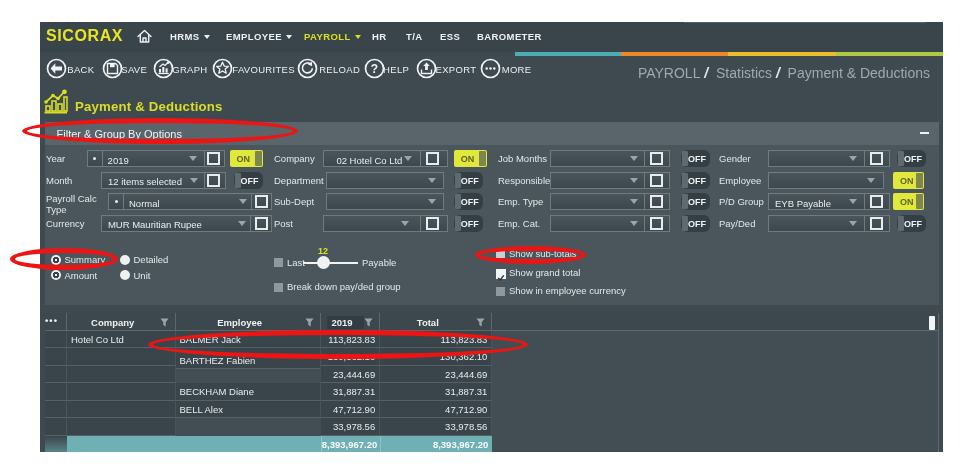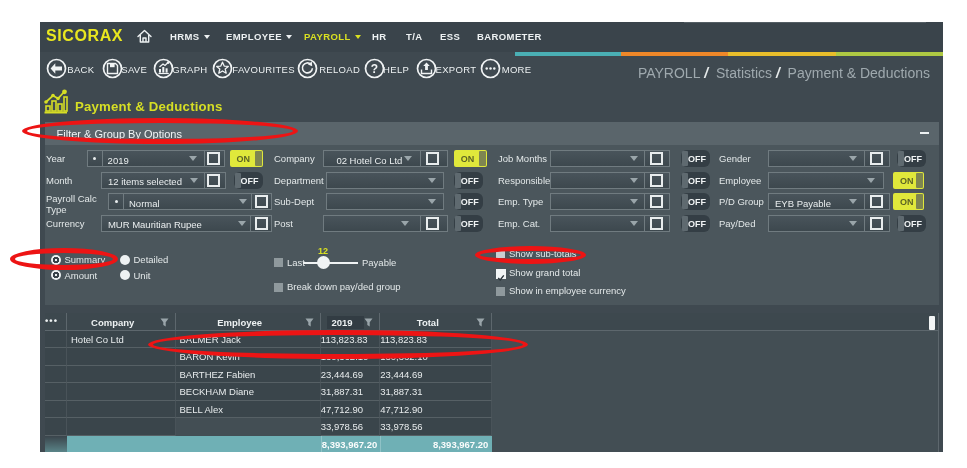--- a/index.html
+++ b/index.html
@@ -33,21 +33,21 @@
 .toff i{position:absolute;left:1px;top:1px;width:6px;height:15px;background:#5F6A70;border-radius:1px}
 .rad{position:absolute;width:10px;height:10px;border-radius:50%;background:#EDF1F2}
 .rad.sel{background:radial-gradient(circle,#EDF1F2 0 1.5px,#39434A 1.5px 3.5px,#EDF1F2 3.5px)}
 .opt{position:absolute;font-size:9.5px;color:#E3E8E9;white-space:nowrap}
 .gcb{position:absolute;width:9px;height:9px;background:#8F999D}
 
 #grid{position:absolute;left:5px;top:291px;width:893.5px;height:139px;background:#434E54}
 .hcell{position:absolute;top:0;height:18px;background:#3D484E;border-right:1px solid #5D676D;border-bottom:1px solid #5D676D}
 .hcell span{position:absolute;left:0;right:16px;text-align:center;top:4px;font-size:9.5px;font-weight:bold;color:#EDF1F2}
 .cell{position:absolute;background:#3A454B;border-right:1px solid #57616687;border-bottom:1px solid #566065;font-size:9.5px;color:#E8ECED;overflow:hidden}
-.cell.num{}
+.cell.num{text-align:right}
 .funnel{position:absolute;top:5px}
 #vscroll{position:absolute;right:4px;top:3px;width:6px;height:14px;background:#F2F5F5;border-radius:1px}
 .ell{position:absolute;border:5px solid #ED1414;border-radius:50%}
 </style>
 </head>
 <body>
 <div id="app">
   <div id="menubar">
     <div style="position:absolute;left:6px;top:5px;font-size:16px;font-weight:bold;color:#E9E71F;letter-spacing:0.6px">SICORAX</div>
     <svg style="position:absolute;left:96px;top:6px" width="17" height="17" viewBox="0 0 17 17">
@@ -358,21 +358,21 @@
 <div class="cell" style="left:130.5px;top:18px;width:145.3px;height:17px;padding:3px 0 0 4px">BALMER Jack</div>
 <div class="cell num" style="left:275.8px;top:18px;width:59.4px;height:17px;padding:3px 4px 0 0">113,823.83</div>
 <div class="cell num" style="left:335.2px;top:18px;width:112.2px;height:17px;padding:3px 4px 0 0">113,823.83</div>
 <div class="cell" style="left:0;top:35px;width:22px;height:18px"></div>
 <div class="cell" style="left:22px;top:35px;width:108.5px;height:18px;padding:3px 0 0 4px"></div>
 <div class="cell" style="left:130.5px;top:35px;width:145.3px;height:18px;padding:3px 0 0 4px">BARON Kevin</div>
 <div class="cell num" style="left:275.8px;top:35px;width:59.4px;height:18px;padding:3px 4px 0 0">130,362.10</div>
 <div class="cell num" style="left:335.2px;top:35px;width:112.2px;height:18px;padding:3px 4px 0 0">130,362.10</div>
 <div class="cell" style="left:0;top:53px;width:22px;height:17px"></div>
 <div class="cell" style="left:22px;top:53px;width:108.5px;height:17px;padding:3px 0 0 4px"></div>
-<div class="cell" style="left:130.5px;top:53px;width:145.3px;height:17px;padding:3px 0 0 4px">BARTHEZ Fabien</div>
+<div class="cell" style="left:130.5px;top:39px;width:145.3px;height:17px;padding:3px 0 0 4px">BARTHEZ Fabien</div>
 <div class="cell num" style="left:275.8px;top:53px;width:59.4px;height:17px;padding:3px 4px 0 0">23,444.69</div>
 <div class="cell num" style="left:335.2px;top:53px;width:112.2px;height:17px;padding:3px 4px 0 0">23,444.69</div>
 <div class="cell" style="left:0;top:70px;width:22px;height:18px"></div>
 <div class="cell" style="left:22px;top:70px;width:108.5px;height:18px;padding:3px 0 0 4px"></div>
 <div class="cell" style="left:130.5px;top:70px;width:145.3px;height:18px;padding:3px 0 0 4px">BECKHAM Diane</div>
 <div class="cell num" style="left:275.8px;top:70px;width:59.4px;height:18px;padding:3px 4px 0 0">31,887.31</div>
 <div class="cell num" style="left:335.2px;top:70px;width:112.2px;height:18px;padding:3px 4px 0 0">31,887.31</div>
 <div class="cell" style="left:0;top:88px;width:22px;height:17px"></div>
 <div class="cell" style="left:22px;top:88px;width:108.5px;height:17px;padding:3px 0 0 4px"></div>
 <div class="cell" style="left:130.5px;top:88px;width:145.3px;height:17px;padding:3px 0 0 4px">BELL Alex</div>

